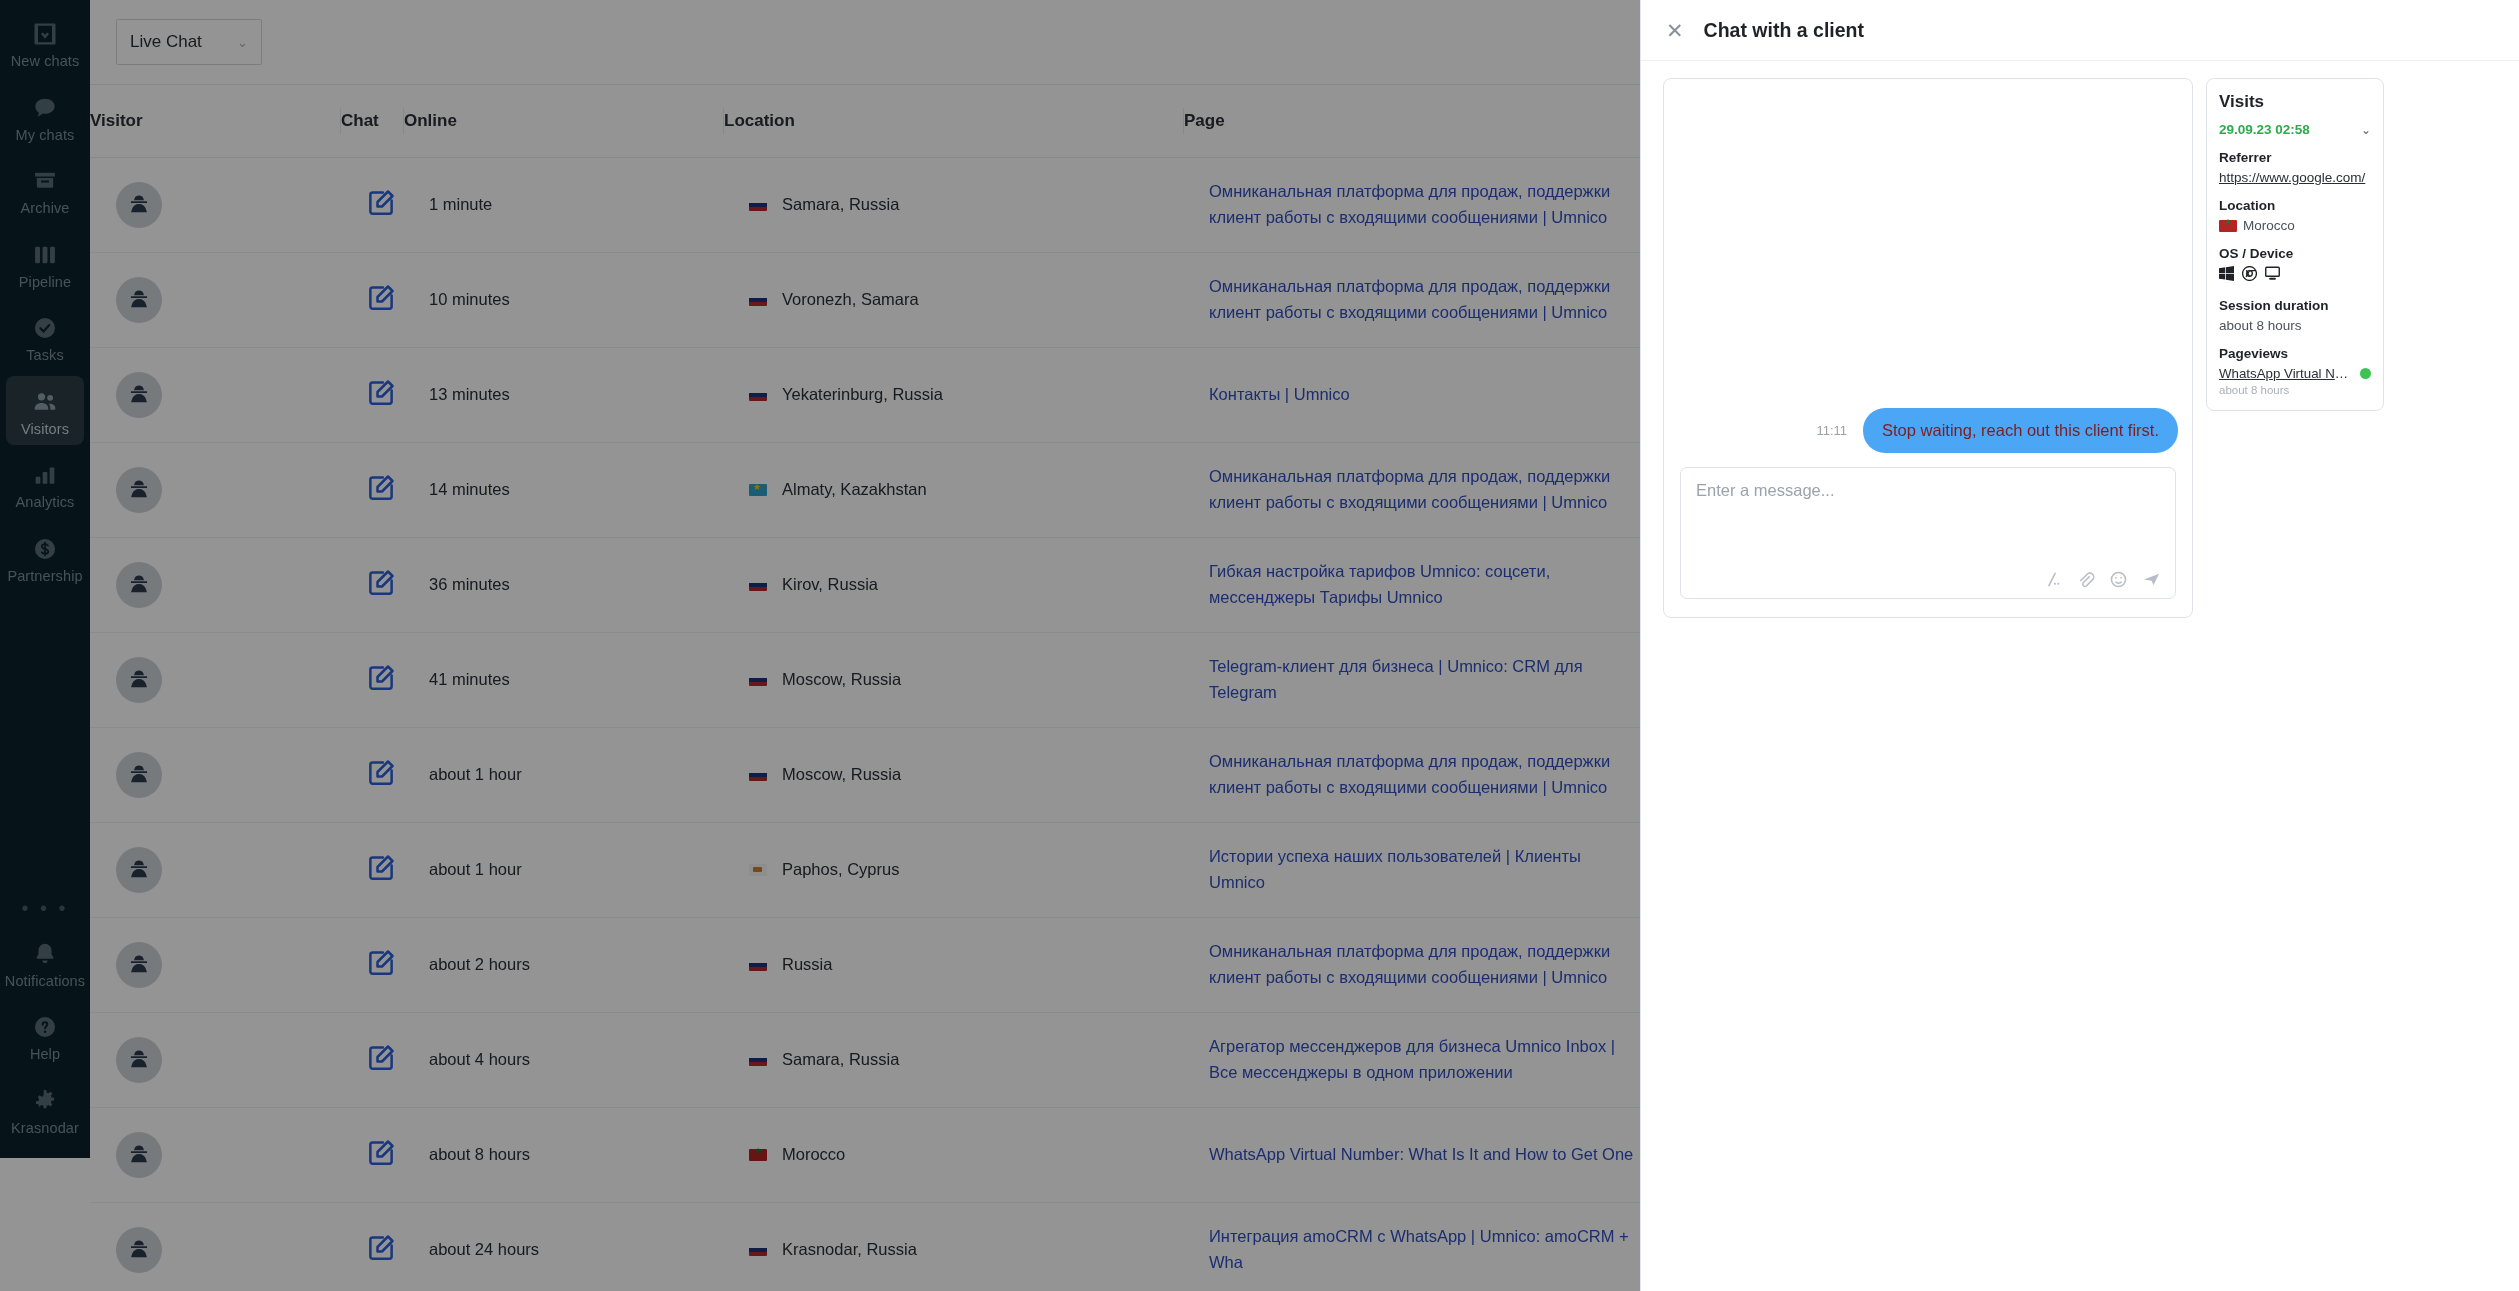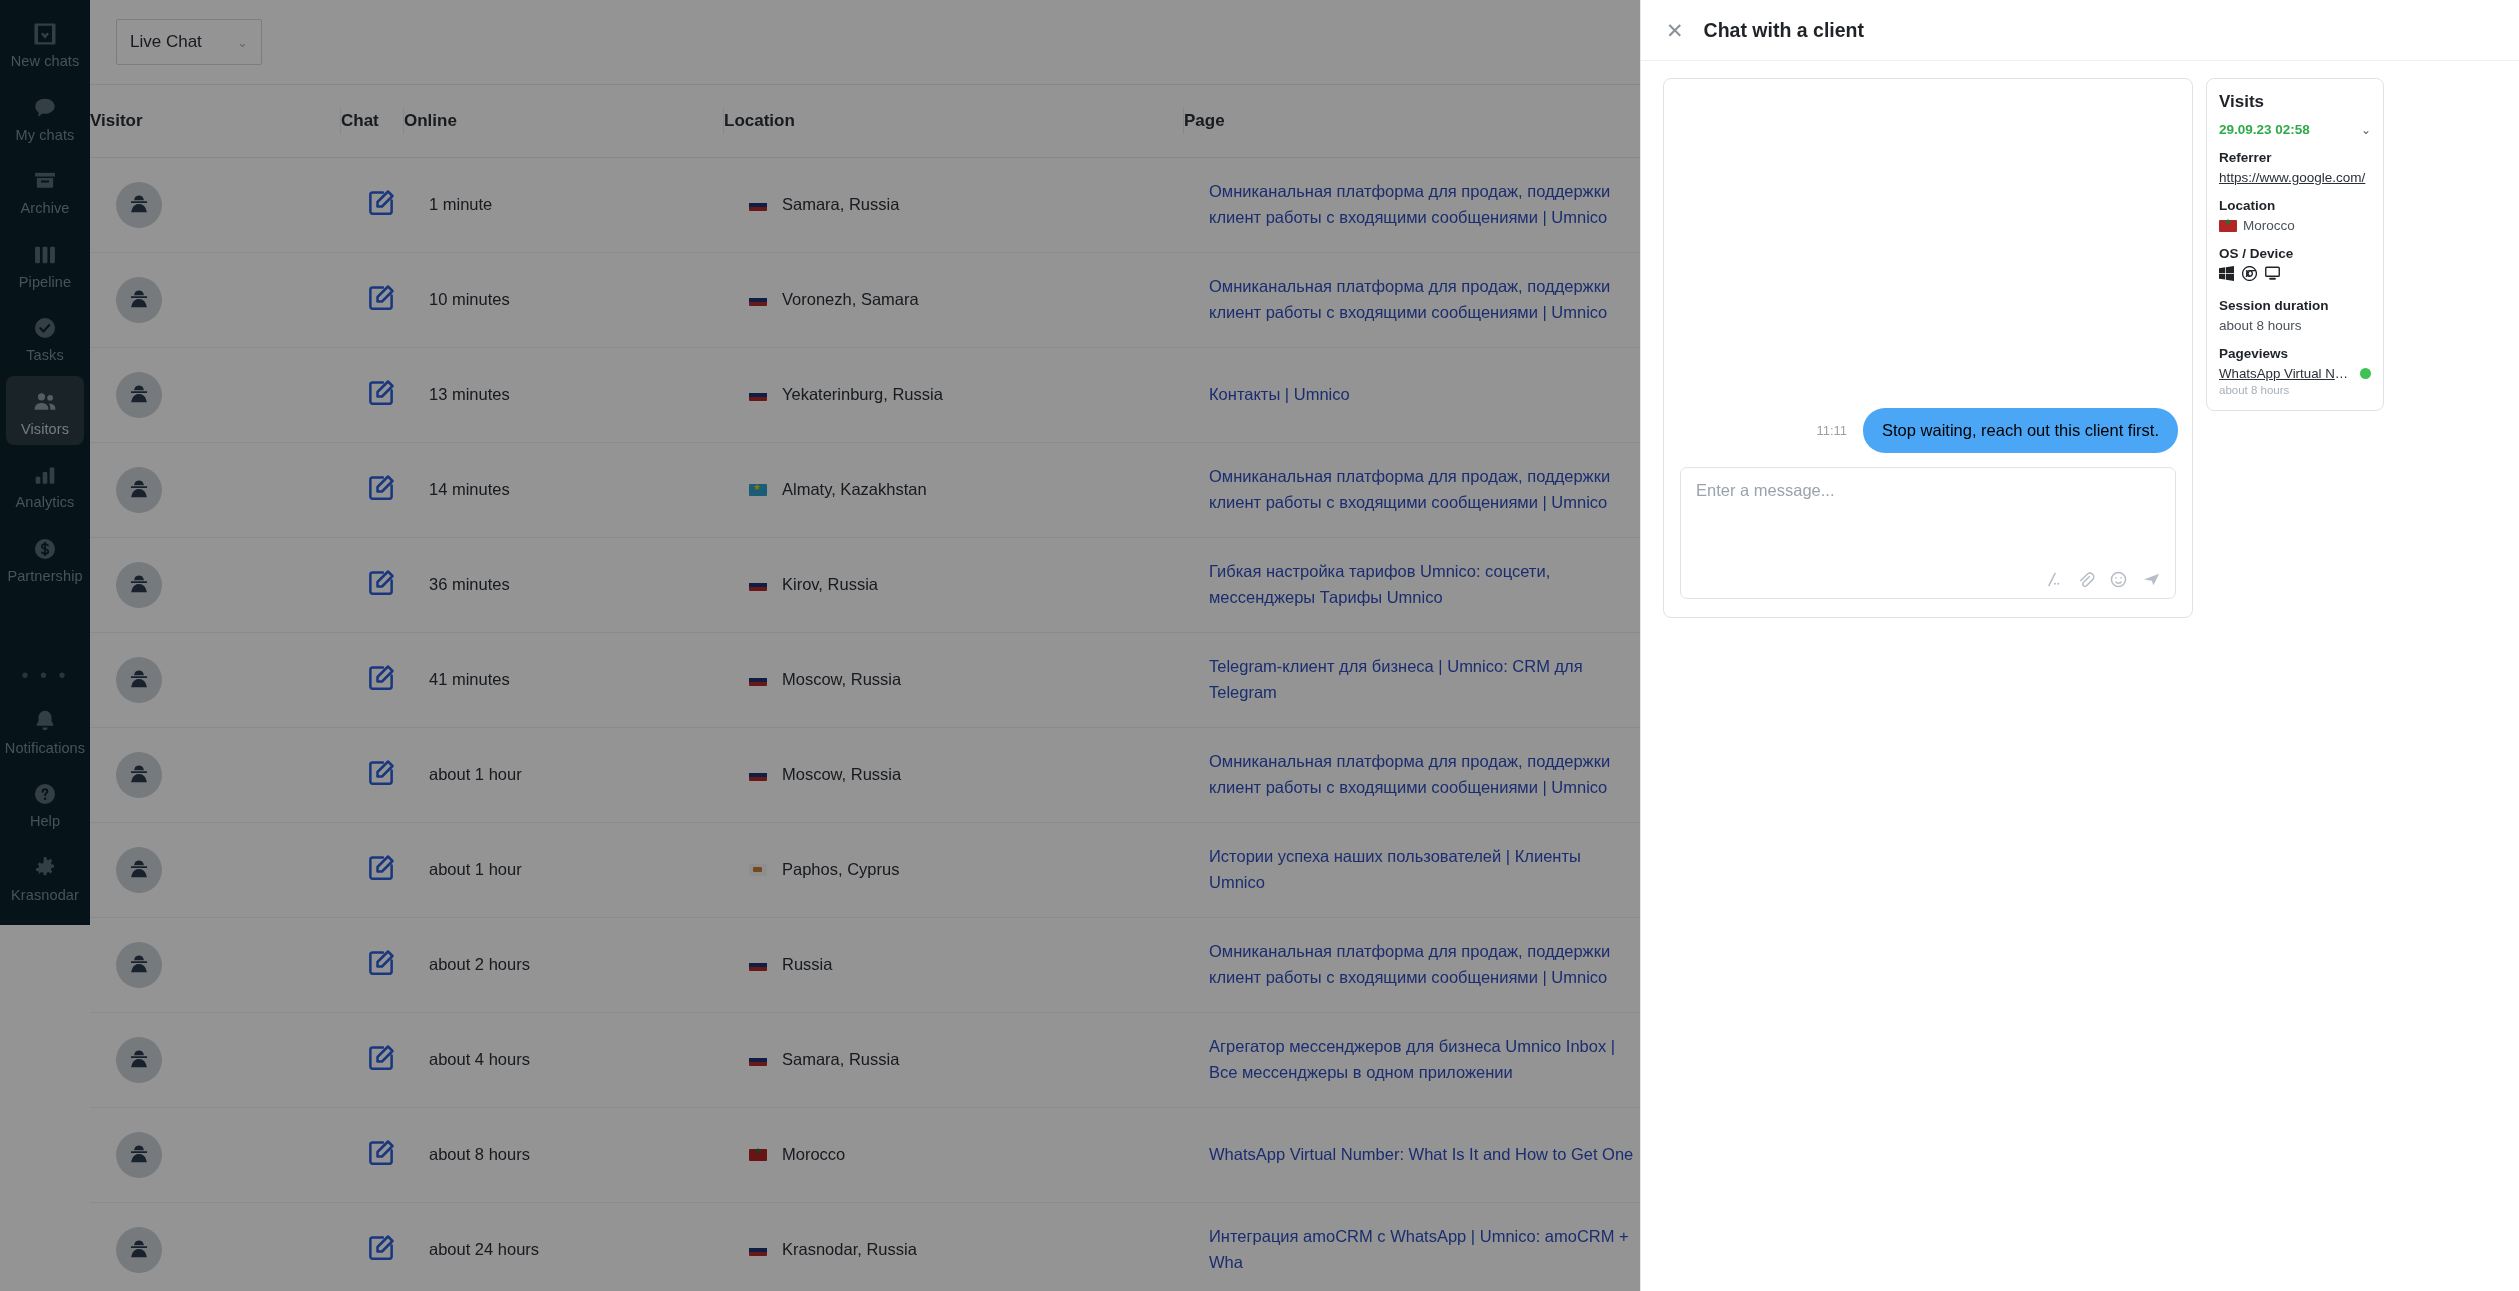--- a/index.html
+++ b/index.html
@@ -7,21 +7,21 @@
     width: 2519px; height: 1291px;
     font-family: "Liberation Sans", sans-serif;
     background: #ffffff;
     overflow: hidden;
   }
   .app { position: relative; width: 2519px; height: 1291px; }
 
   
   .nav {
     position: absolute; left: 0; top: 0;
-    width: 90px; height: 925px;
+    width: 90px; height: 1158px;
     background: #0b222b;
     display: flex; flex-direction: column; align-items: center;
     padding-top: 8px;
     z-index: 5;
   }
   .nav-item {
     width: 78px; padding: 11px 0 9px 0;
     display: flex; flex-direction: column; align-items: center;
     border-radius: 8px; margin-bottom: 4px;
     cursor: pointer;
@@ -133,21 +133,21 @@
     background: #fff; position: relative;
     display: flex; flex-direction: column;
   }
   .msgs { flex: 1; position: relative; }
   .msg-row {
     position: absolute; left: 0; right: 14px; bottom: 14px;
     display: flex; align-items: center; justify-content: flex-end; gap: 16px;
   }
   .msg-time { font-size: 13px; color: #9aa1a9; }
   .bubble {
-    background: #4ba7f5; color: #000000; font-size: 16.5px;
+    background: #4ba7f5; color: #7f1d1d; font-size: 16.5px;
     border-radius: 22px; padding: 13px 19px; max-width: 340px;
   }
 
   .composer {
     margin: 0 16px 18px 16px; height: 132px;
     border: 1px solid #dfe3e8; border-radius: 7px;
     position: relative; padding: 13px 15px;
   }
   .composer .ph { font-size: 16.5px; color: #9aa3ac; }
   .comp-ico-row {

